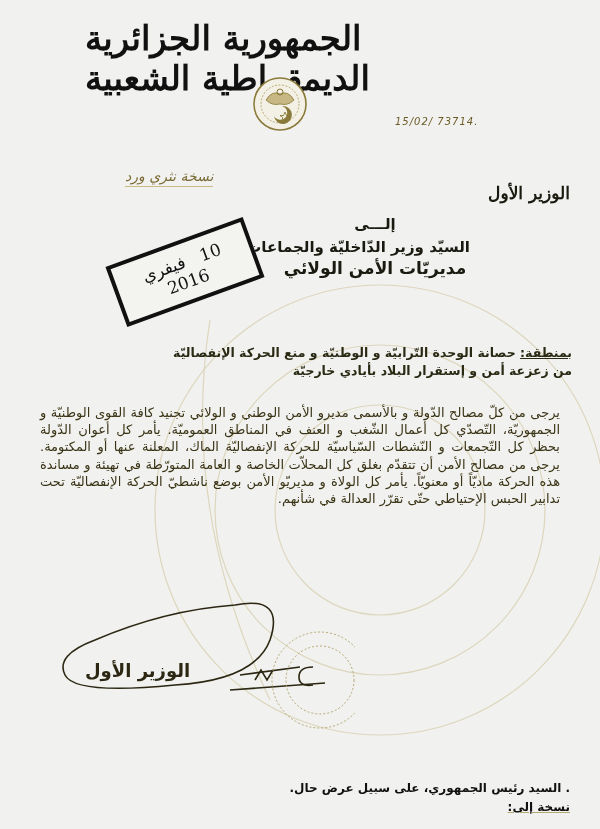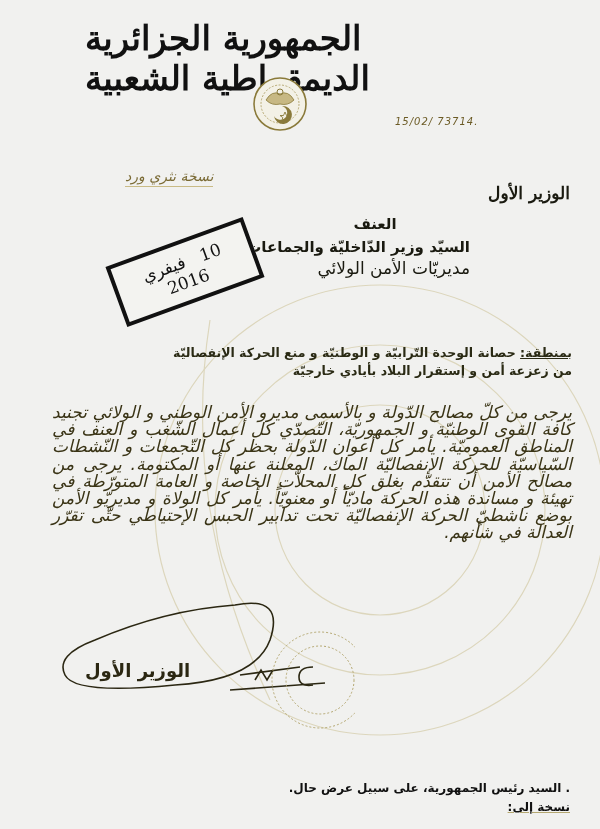--- a/index.html
+++ b/index.html
@@ -37,39 +37,39 @@
     font-family: "DejaVu Serif", serif; font-weight: bold; font-size: 17px; color: #1a1a10;
   }
   .addressee {
     position: absolute; left: 280px; top: 215px; width: 190px;
     text-align: center; direction: rtl;
     font-family: "DejaVu Sans", sans-serif; font-weight: bold;
     color: #1a1a10;
   }
   .addressee .to { font-size: 15px; margin-bottom: 4px; }
   .addressee .line { font-size: 15px; line-height: 21px; white-space: nowrap; }
-  .addressee .line.last { font-weight: normal; font-size: 17px; text-align: right; }
+  .addressee .line.last { font-weight: bold; font-size: 17px; }
   .stamp {
     position: absolute; left: 112px; top: 240px; width: 138px; height: 56px;
     border: 4px solid #111; background: #f3f3f0;
     transform: rotate(-20deg);
     display: flex; flex-direction: column; align-items: center; justify-content: center;
     font-family: "DejaVu Serif", serif; font-size: 17px; color: #111; line-height: 20px;
   }
   .stamp .row1 { direction: rtl; }
   .subject {
     position: absolute; right: 28px; top: 344px; width: 420px;
     direction: rtl; text-align: right;
     font-weight: bold; font-size: 12.5px; line-height: 18px; color: #2a2a14;
   }
   .subject .lbl { text-decoration: underline; }
   .body-text {
-    position: absolute; right: 28px; top: 404px; width: 520px;
+    position: absolute; right: 40px; top: 404px; width: 520px;
     direction: rtl; text-align: justify;
-    font-size: 17px; line-height: 17.2px; color: #3a3416; font-style: italic;
+    font-size: 13px; line-height: 17.2px; color: #3a3416;
   }
   .signature-svg { position: absolute; left: 55px; top: 595px; width: 300px; height: 140px; }
   .sig-title {
     position: absolute; left: 85px; top: 660px; direction: rtl;
     font-size: 18px; color: #2b2712; font-weight: bold;
   }
   .sig-name {
     position: absolute; left: 62px; top: 718px; direction: rtl;
     font-size: 17px; color: #1b1a10;
   }
@@ -108,21 +108,21 @@
     <polygon points="33,36 34.5,39.5 38,39.5 35.2,41.6 36.3,45 33,43 29.7,45 30.8,41.6 28,39.5 31.5,39.5" fill="none" stroke="#8a7a3a" stroke-width="0.9"></polygon>
   </svg>
 
   <div class="ref-number">15/02/ 73714.</div>
 
   <div class="handnote">نسخة نثري ورد</div>
 
   <div class="sender">الوزير الأول</div>
 
   <div class="addressee">
-    <div class="to">العنف</div>
+    <div class="to">إلـــى</div>
     <div class="line">السيّد وزير الدّاخليّة والجماعات المحلّيّة</div>
     <div class="line last">مديريّات الأمن الولائي</div>
   </div>
 
   <div class="stamp">
     <div class="row1">
       <span>10</span>
       <span>&nbsp;</span>
       <span>فيفري</span>
     </div>
@@ -146,15 +146,15 @@
     </g>
     <g fill="none" stroke="#b5a872" stroke-width="1" stroke-dasharray="2 2">
       <circle cx="265" cy="85" r="48"></circle>
       <circle cx="265" cy="85" r="34"></circle>
     </g>
   </svg>
 
   <div class="sig-title">الوزير الأول</div>
 
   <div class="copy-label">نسخة إلى:</div>
-  <div class="copy-line">. السيد رئيس الجمهورية، على سبيل عرض حال.</div>
+  <div class="copy-line">. السيد رئيس الجمهوري، على سبيل عرض حال.</div>
 
 </div>
 
 </body></html>

